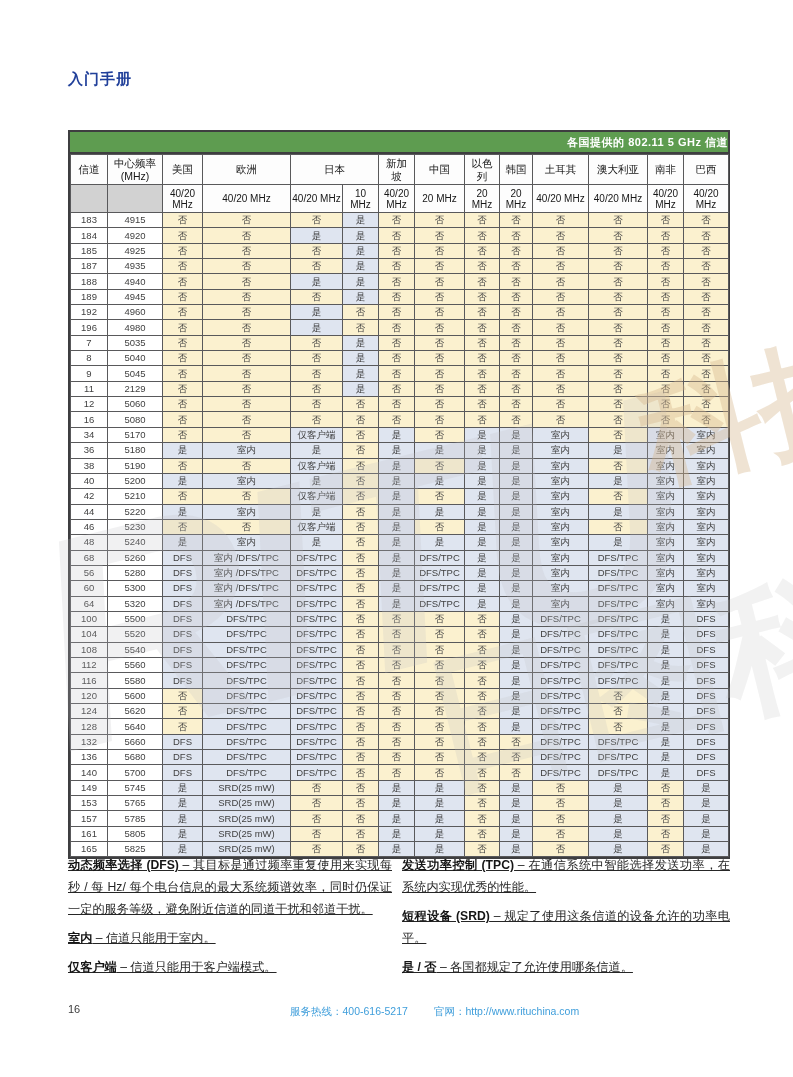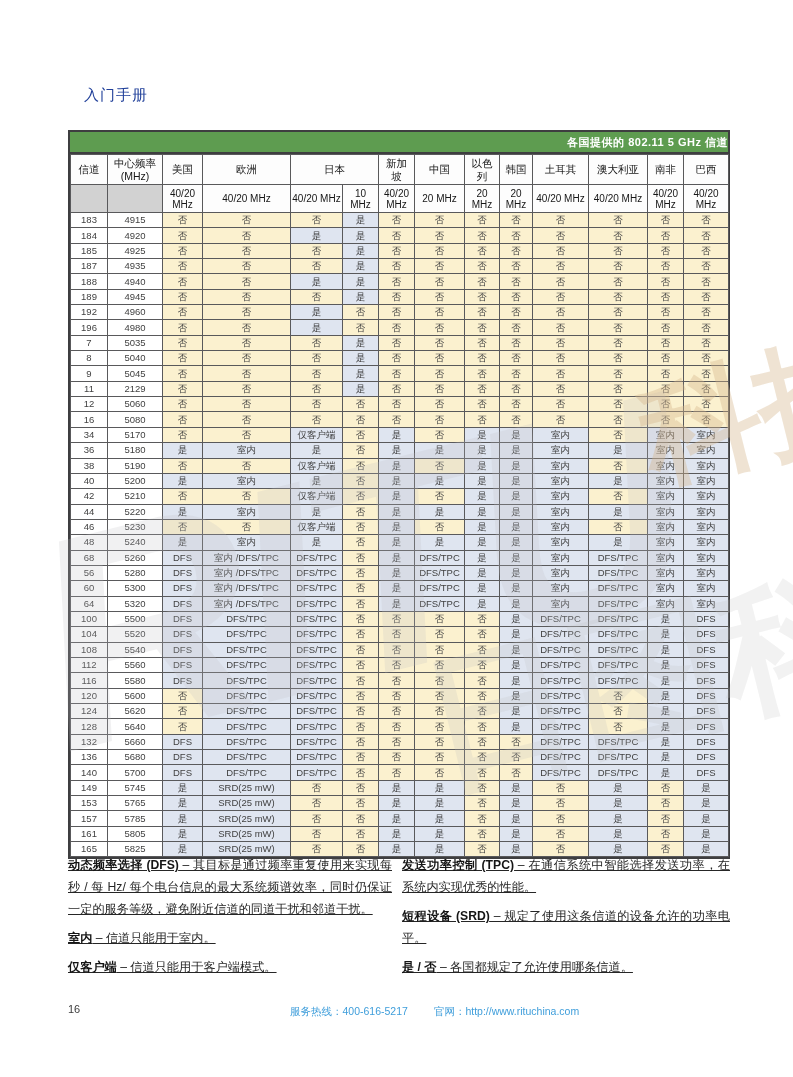--- a/index.html
+++ b/index.html
@@ -2,22 +2,22 @@
 <html><head>
 <meta charset="utf-8">
 <style>
   html,body{margin:0;padding:0;}
   body{
     width:793px;height:1077px;position:relative;overflow:hidden;background:#ffffff;
     font-family:"Liberation Sans","DejaVu Sans",sans-serif;color:#2f2f2f;
   }
   .page{position:absolute;inset:0;}
   .page-title{
-    position:absolute;left:68px;top:70px;margin:16px;
-    font-size:15px;font-weight:400;color:#21409a;letter-spacing:1px;
+    position:absolute;left:68px;top:70px;margin:0;
+    font-size:15px;font-weight:700;color:#21409a;letter-spacing:1px;
   }
   
   .tablewrap{
     position:absolute;left:68px;top:130px;width:658px;
     border:2px solid #3e3e40;z-index:1;background:#fff;
   }
   .tbl-title{
     height:20px;line-height:20px;text-align:right;background:#5e9c50;color:#ffffff;
     font-size:11px;font-weight:700;border-bottom:2px solid #3e3e40;letter-spacing:.5px;
   }

